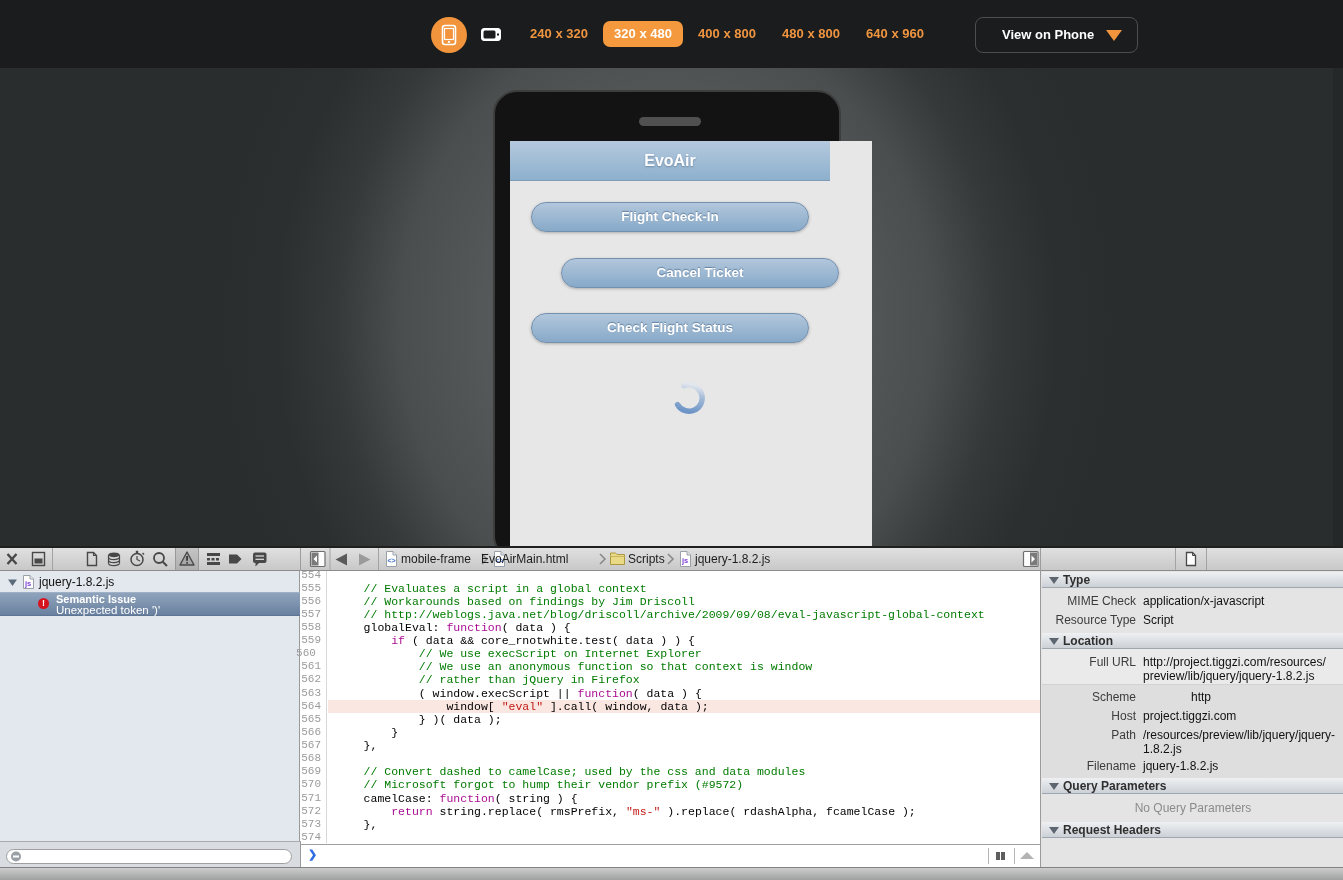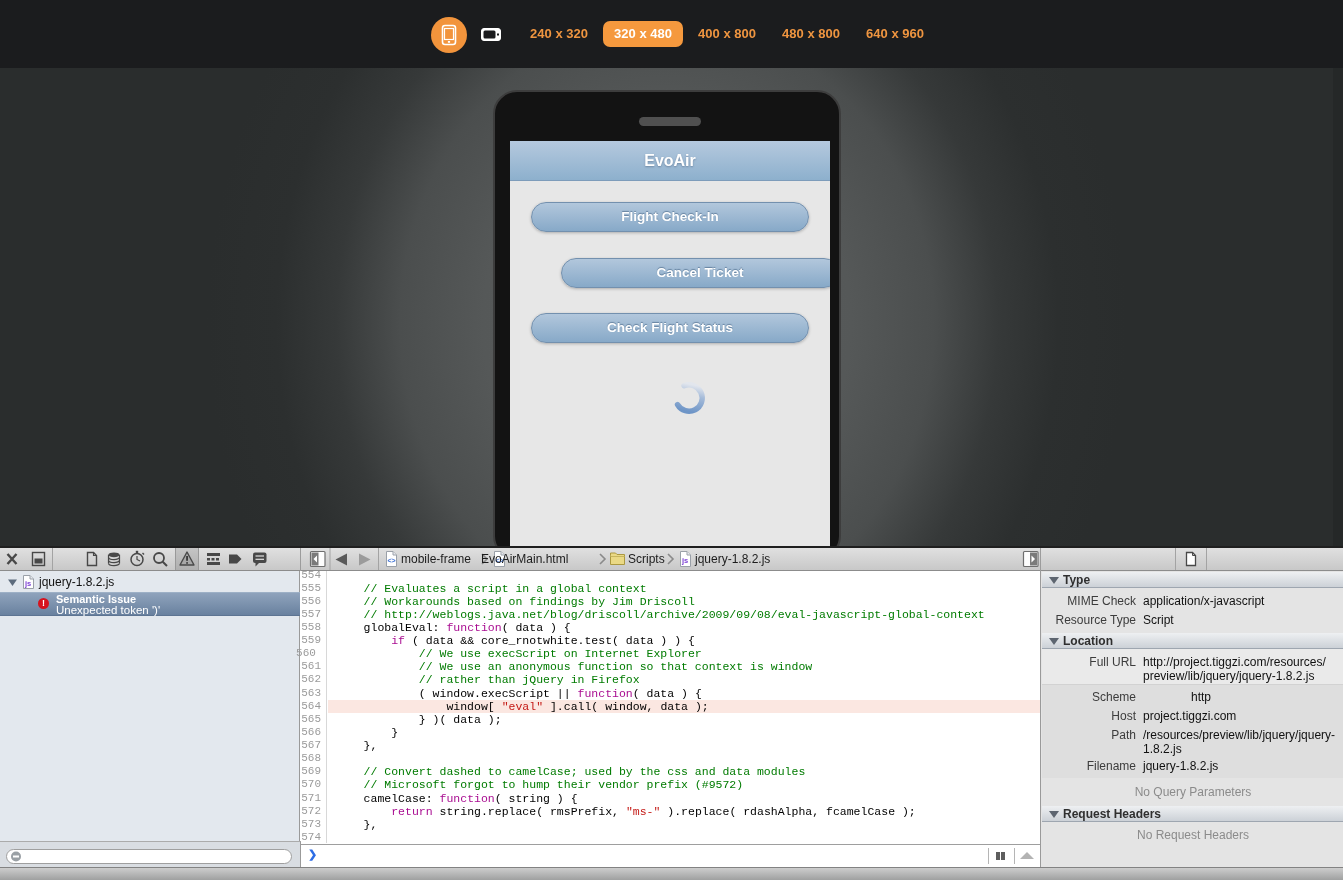--- a/index.html
+++ b/index.html
@@ -17,21 +17,21 @@
 #viewtri { position:absolute; left:130px; top:12px; width:0; height:0; border-left:8px solid transparent; border-right:8px solid transparent; border-top:11px solid #f2943c; }
 
 
 #stage { position:absolute; left:0; top:68px; width:1343px; height:478px;
   background:radial-gradient(ellipse 460px 520px at 667px 255px, #5c5f5f 0%, #555858 40%, #4b4e4e 58%, #363939 72%, #2c2f2f 85%, #2a2d2d 100%); }
 #scrollstrip { position:absolute; right:0; top:0; width:10px; height:478px; background:#252828; }
 
 
 #phone { position:absolute; left:493px; top:22px; width:348px; height:470px; background:#131313; border:2px solid #3d3d3d; border-radius:24px; }
 #speaker { position:absolute; left:144px; top:25px; width:62px; height:9px; border-radius:5px; background:#505050; }
-#screen { position:absolute; left:15px; top:49px; width:320px; height:407px; background:#e7e7e7; overflow:hidden; }
+#screen { position:absolute; left:15px; top:49px; width:362px; height:407px; background:#e7e7e7; overflow:hidden; }
 #apphdr { position:absolute; left:0; top:0; width:320px; height:40px;
   background:linear-gradient(#b5c9de, #8db0cd); border-bottom:1px solid #7d9cba; }
 #apphdr div { text-align:center; line-height:40px; font-size:16px; font-weight:bold; color:#fff; text-shadow:0 1px 2px rgba(40,60,90,.4); }
 .jqbtn { position:absolute; left:21px; width:278px; height:30px; border-radius:16px;
   background:linear-gradient(#b2c7dc, #87a9c8); border:1px solid #7390ae;
   color:#fff; font-size:13.5px; font-weight:bold; text-align:center; line-height:28px;
   text-shadow:0 -1px 1px rgba(50,80,115,.55); box-shadow:0 1px 3px rgba(0,0,0,.25); }
 
 
 #inspector { position:absolute; left:0; top:546px; width:1343px; height:321px; border-top:2px solid #1f1f1f; background:#fff; }
@@ -95,20 +95,24 @@
   <svg style="position:absolute;left:481px;top:28px;" width="22" height="14">
     <rect x="0.5" y="0.5" width="19" height="12" rx="2.5" fill="#fff" stroke="#fff"></rect>
     <rect x="2.5" y="2.5" width="12" height="8" rx="1.5" fill="#1b1c1e"></rect>
     <rect x="16" y="5.5" width="2" height="2" fill="#1b1c1e"></rect>
   </svg>
   <div class="sizelbl" style="left:559px;">240 x 320</div>
   <div id="sel320">320 x 480</div>
   <div class="sizelbl" style="left:727px;">400 x 800</div>
   <div class="sizelbl" style="left:811px;">480 x 800</div>
   <div class="sizelbl" style="left:895px;">640 x 960</div>
+  <div id="viewbtn">
+      <span>View on Phone</span>
+      <div id="viewtri"></div>
+    </div>
 </div>
 
 <div id="stage">
   <div id="scrollstrip"></div>
   <div id="phone">
     <div id="speaker"></div>
     <div id="screen">
       <div id="apphdr">
           <div>EvoAir</div>
         </div>
@@ -302,23 +306,26 @@
           <div class="dvalue" style="top:6px;">http://project.tiggzi.com/resources/<br>preview/lib/jquery/jquery-1.8.2.js</div>
       <div class="dlabel" style="top:41px;">Scheme</div>
           <div class="dvalue" style="top:41px;padding-left:48px;">http</div>
       <div class="dlabel" style="top:60px;">Host</div>
           <div class="dvalue" style="top:60px;">project.tiggzi.com</div>
       <div class="dlabel" style="top:79px;">Path</div>
           <div class="dvalue" style="top:79px;">/resources/preview/lib/jquery/jquery-<br>1.8.2.js</div>
       <div class="dlabel" style="top:110px;">Filename</div>
           <div class="dvalue" style="top:110px;">jquery-1.8.2.js</div>
     </div>
+    <div class="sechdr">
+          <div class="tri"></div>
+          <span>Query Parameters</span>
+        </div>
     <div class="drow centertxt" style="height:28px;line-height:28px;">No Query Parameters</div>
     <div class="sechdr">
           <div class="tri"></div>
           <span>Request Headers</span>
         </div>
-    <div class="drow centertxt" style="height:28px;line-height:27px;">No Request Headers</div>
   </div>
     </div>
 </div>
 
 <div id="statusbar"></div>
 
 </body></html>

